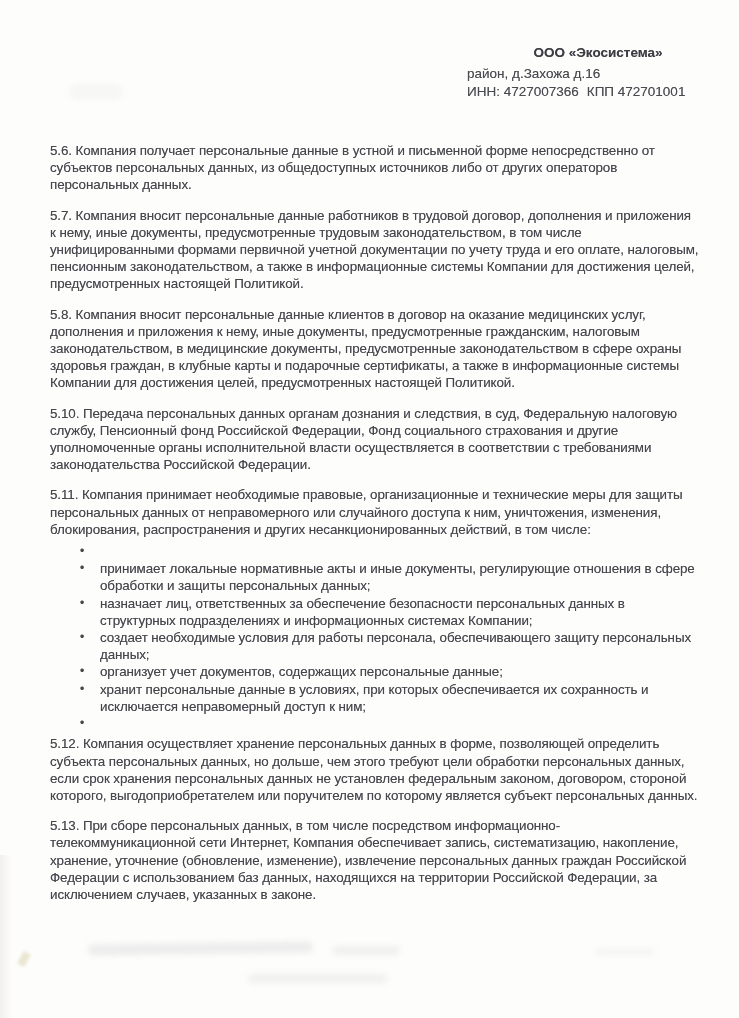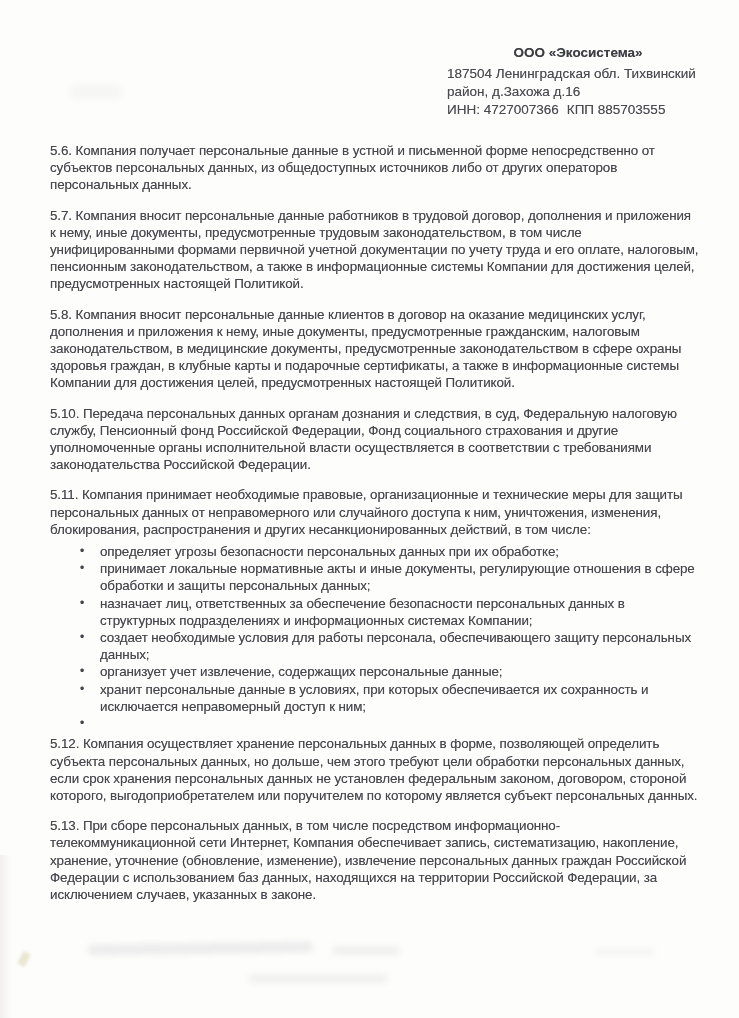--- a/index.html
+++ b/index.html
@@ -16,21 +16,21 @@
     color: #46464d;
     overflow: hidden;
   }
   
   .page * {
     text-shadow: 0 0 0.6px rgba(70,70,80,0.55);
   }
 
   .header {
     position: absolute;
-    left: 447px;
+    left: 467px;
     top: 44px;
     width: 262px;
     font-size: 13.5px;
     line-height: 18px;
     color: #4a4a51;
   }
   .company {
     font-weight: bold;
     text-align: center;
     color: #3c3c43;
@@ -118,55 +118,53 @@
     background: linear-gradient(to right, rgba(165,158,150,0.14), rgba(165,158,150,0));
   }
 </style>
 </head>
 <body>
 
 <div class="page">
 
   <div class="header">
     <div class="company">ООО «Экосистема»</div>
-    <div>187504  Ленинградская обл. Тихвинский</div>
     <div>район, д.Захожа д.16</div>
     <div class="inn-row">
       <span>ИНН: 4727007366</span>
-      <span>КПП 885703555</span>
+      <span>КПП 472701001</span>
     </div>
   </div>
 
   <div class="body-text">
     <p>5.6. Компания получает персональные данные в устной и письменной форме непосредственно от субъектов персональных данных, из общедоступных источников либо от других операторов персональных данных.</p>
     <p>5.7. Компания вносит персональные данные работников в трудовой договор, дополнения и приложения к нему, иные документы, предусмотренные трудовым законодательством, в том числе унифицированными формами первичной учетной документации по учету труда и его оплате, налоговым, пенсионным законодательством, а также в информационные системы Компании для достижения целей, предусмотренных настоящей Политикой.</p>
     <p>5.8. Компания вносит персональные данные клиентов в договор на оказание медицинских услуг, дополнения и приложения к нему, иные документы, предусмотренные гражданским, налоговым законодательством, в медицинские документы, предусмотренные законодательством в сфере охраны здоровья граждан, в клубные карты и подарочные сертификаты, а также в информационные системы Компании для достижения целей, предусмотренных настоящей Политикой.</p>
     <p>5.10. Передача персональных данных органам дознания и следствия, в суд, Федеральную налоговую службу, Пенсионный фонд Российской Федерации, Фонд социального страхования и другие уполномоченные органы исполнительной власти осуществляется в соответствии с требованиями законодательства Российской Федерации.</p>
     <p class="tight">5.11. Компания принимает необходимые правовые, организационные и технические меры для защиты персональных данных от неправомерного или случайного доступа к ним, уничтожения, изменения, блокирования, распространения и других несанкционированных действий, в том числе:</p>
 
     <ul class="measures">
       <li>
         <span class="bullet-dot">•</span>
-        <span>определяет угрозы безопасности персональных данных при их обработке;</span>
       </li>
       <li>
         <span class="bullet-dot">•</span>
         <span>принимает локальные нормативные акты и иные документы, регулирующие отношения в сфере обработки и защиты персональных данных;</span>
       </li>
       <li>
         <span class="bullet-dot">•</span>
         <span>назначает лиц, ответственных за обеспечение безопасности персональных данных в структурных подразделениях и информационных системах Компании;</span>
       </li>
       <li>
         <span class="bullet-dot">•</span>
         <span>создает необходимые условия для работы персонала, обеспечивающего защиту персональных данных;</span>
       </li>
       <li>
         <span class="bullet-dot">•</span>
-        <span>организует учет извлечение, содержащих персональные данные;</span>
+        <span>организует учет документов, содержащих персональные данные;</span>
       </li>
       <li>
         <span class="bullet-dot">•</span>
         <span>хранит персональные данные в условиях, при которых обеспечивается их сохранность и исключается неправомерный доступ к ним;</span>
       </li>
       <li>
         <span class="bullet-dot">•</span>
       </li>
     </ul>
 

